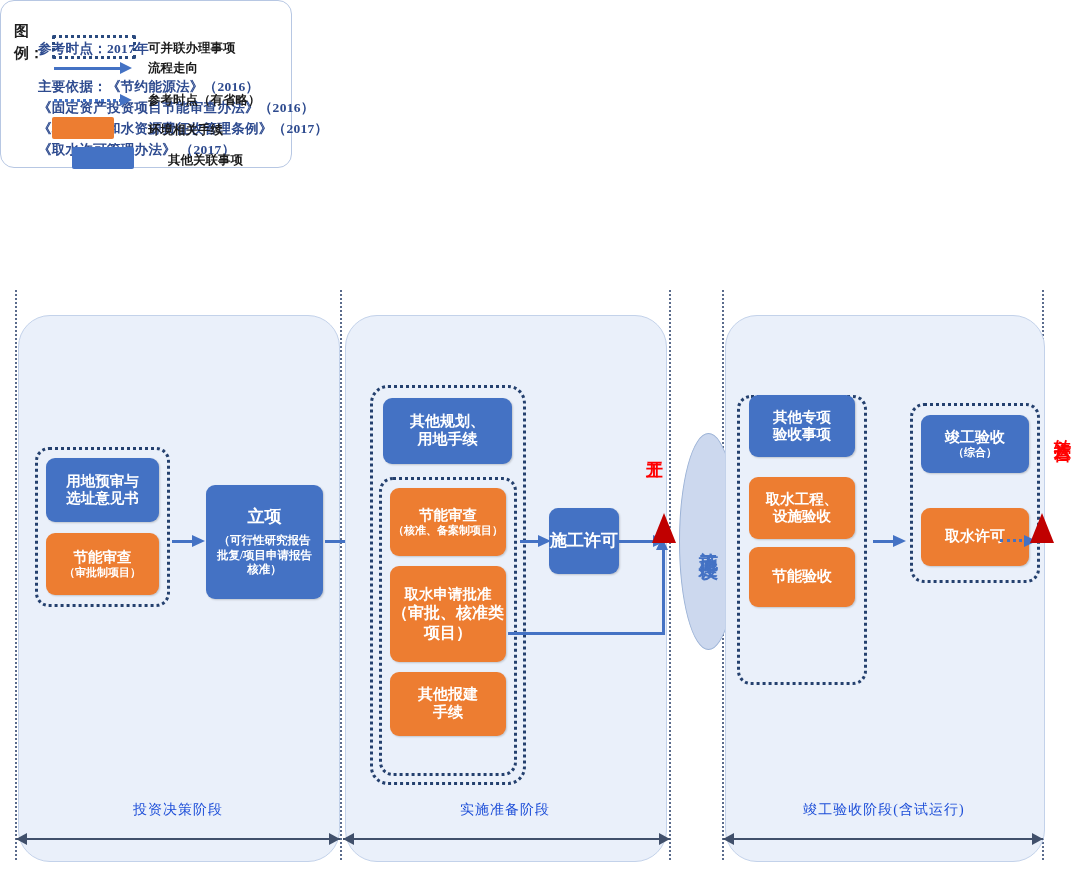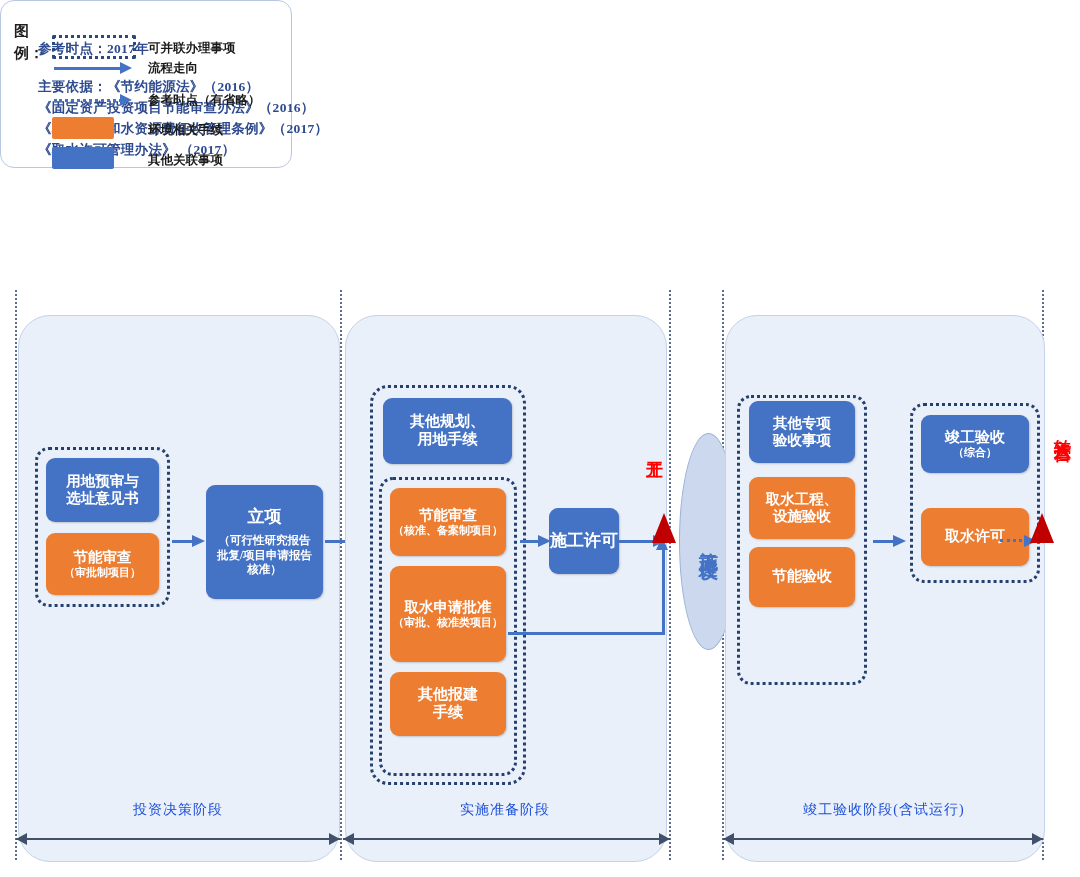--- a/index.html
+++ b/index.html
@@ -212,21 +212,21 @@
     <div class="legend-label">参考时点（有省略）</div>
   </div>
 
   <div class="legend-row" style="top:116px;text-align:center;">
     <div class="lg-sample">
         <div class="lg-swatch" style="background:#ed7d31"></div>
       </div>
     <div class="legend-label">环境相关手续</div>
   </div>
 
-  <div class="legend-row" style="top:146px;">
+  <div class="legend-row" style="top:146px;margin-left:20px;">
     <div class="lg-sample">
         <div class="lg-swatch" style="background:#4472c4"></div>
       </div>
     <div class="legend-label">其他关联事项</div>
   </div>
 </div>
 
 <div class="abs" id="diagram">
 
   <div class="vline" style="left:15px;"></div>
@@ -271,21 +271,21 @@
 
   <div class="dgroup" style="left:379px; top:222px; width:138px; height:299px;"></div>
 
   <div class="node orange" style="left:390px; top:233px; width:116px; height:68px; font-size:14.5px;">
     <div>节能审查</div>
     <div class="sub" style="font-size:11px; line-height:1.25;">（核准、备案制项目）</div>
   </div>
 
   <div class="node orange" style="left:390px; top:311px; width:116px; height:96px; font-size:14.5px;">
     <div style="line-height:1.25;">取水申请批准</div>
-    <div class="sub" style="font-size:11px; line-height:1.25;">（审批、核准类项目）</div>
+    <div class="sub" style="font-size:16px; line-height:1.25;">（审批、核准类项目）</div>
   </div>
 
   <div class="node orange" style="left:390px; top:417px; width:116px; height:64px; font-size:15px;">
     <div>其他报建</div>
     <div>手续</div>
   </div>
 
   <div class="node blue" style="left:549px; top:253px; width:70px; height:66px; font-size:17px;">
     <div>施工许可</div>
   </div>
@@ -307,21 +307,21 @@
     <div class="vtext">施工建设</div>
   </div>
 
   <div class="hline" style="left:736px; top:285px; width:26px;"></div>
   <div class="ahead-r" style="left:758px; top:279.5px;"></div>
 
   <div class="panel" style="left:725px; top:60px; width:318px; height:545px;"></div>
 
   <div class="dgroup" style="left:737px; top:140px; width:130px; height:290px;"></div>
 
-  <div class="node blue" style="left:749px; top:146px; width:106px; height:62px; font-size:14.5px;">
+  <div class="node blue" style="left:749px; top:140px; width:106px; height:62px; font-size:14.5px;">
     <div>其他专项</div>
     <div>验收事项</div>
   </div>
 
   <div class="node orange" style="left:749px; top:222px; width:106px; height:62px; font-size:14.5px;">
     <div>取水工程、</div>
     <div>设施验收</div>
   </div>
 
   <div class="node orange" style="left:749px; top:292px; width:106px; height:60px; font-size:15px;">

